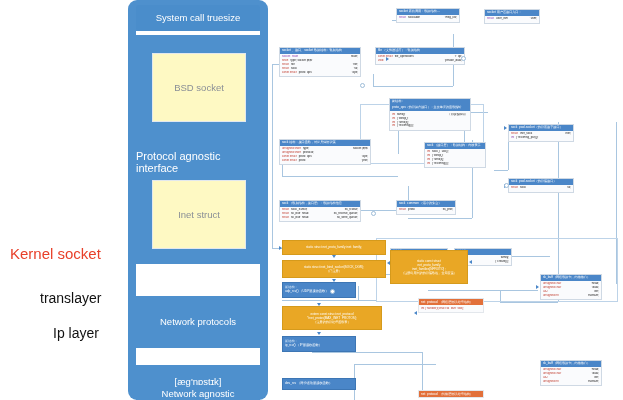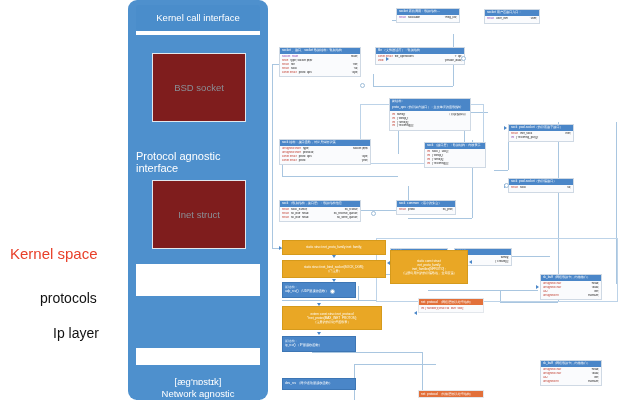--- a/index.html
+++ b/index.html
@@ -32,21 +32,21 @@
   #band-syscall{top:5px;height:26px;border-radius:3px;background:#4a8dcb;}
   #band-agnostic{top:35px;height:229px;border-radius:3px;background:#4e90cd;}
   #band-netproto{top:296px;height:52px;border-radius:3px;background:#4e90cd;}
   #band-device{top:365px;height:45px;border-radius:3px;background:#4e90cd;}
   .stack-sep{position:absolute;left:8px;width:124px;height:4px;background:#ffffff;}
   #sep1{top:31px;}
   #sep2{top:264px;height:32px;}
   #sep3{top:348px;height:17px;}
 
   .inner-white{
-    position:absolute;left:24px;width:92px;background:#7f1d1d;
+    position:absolute;left:24px;width:92px;background:#fef9c3;
     border:1px solid #e2e8ee;color:#8a8f96;font-size:9.5px;
     display:flex;align-items:center;justify-content:center;
   }
   #bsd-socket{top:53px;height:67px;}
   #inet-socket{top:180px;height:67px;}
   .band-caption{position:absolute;left:8px;width:124px;text-align:left;color:#fff;font-size:11px;}
   #cap-protocol{top:150px;}
 
   
   #flow{position:absolute;left:268px;top:0;width:355px;height:400px;}
@@ -90,41 +90,44 @@
   .ar-r{border-top:2px solid transparent;border-bottom:2px solid transparent;border-left:3px solid #4a86c8;}
   .ar-d{border-left:2px solid transparent;border-right:2px solid transparent;border-top:3px solid #4a86c8;}
   .ar-l{border-top:2px solid transparent;border-bottom:2px solid transparent;border-right:3px solid #4a86c8;}
   .dot{position:absolute;width:3px;height:3px;border-radius:50%;border:1px solid #9dbcd8;background:#fff;}
 </style>
 </head>
 <body>
 
 <div id="stage">
 
-  <div class="side-label" id="kernel-space">Kernel space</div>
-  <div class="side-label" id="translayer">protocols</div>
+  <div class="side-label" id="kernel-space">Kernel socket</div>
+  <div class="side-label" id="translayer">translayer</div>
   <div class="side-label" id="iplayer">Ip layer</div>
 
   <div id="stack">
 
     <div class="stack-band" id="band-syscall">
-      <span>Kernel call interface</span>
+      <span>System call truesize</span>
     </div>
     <div class="stack-sep" id="sep1"></div>
 
     <div class="stack-band" id="band-agnostic"></div>
     <div class="inner-white" id="bsd-socket">
       <span>BSD socket</span>
     </div>
     <div class="band-caption" id="cap-protocol">Protocol agnostic interface</div>
     <div class="inner-white" id="inet-socket">
       <span>Inet struct</span>
     </div>
 
     <div class="stack-sep" id="sep2"></div>
+    <div class="stack-band" id="band-netproto">
+      <span>Network protocols</span>
+    </div>
 
     <div class="stack-sep" id="sep3"></div>
     <div class="stack-band" id="band-device">
       <span>[æg'nɒstɪk]</span>
       <span>Network agnostic</span>
     </div>
   </div>
 
   <div id="flow">
 

